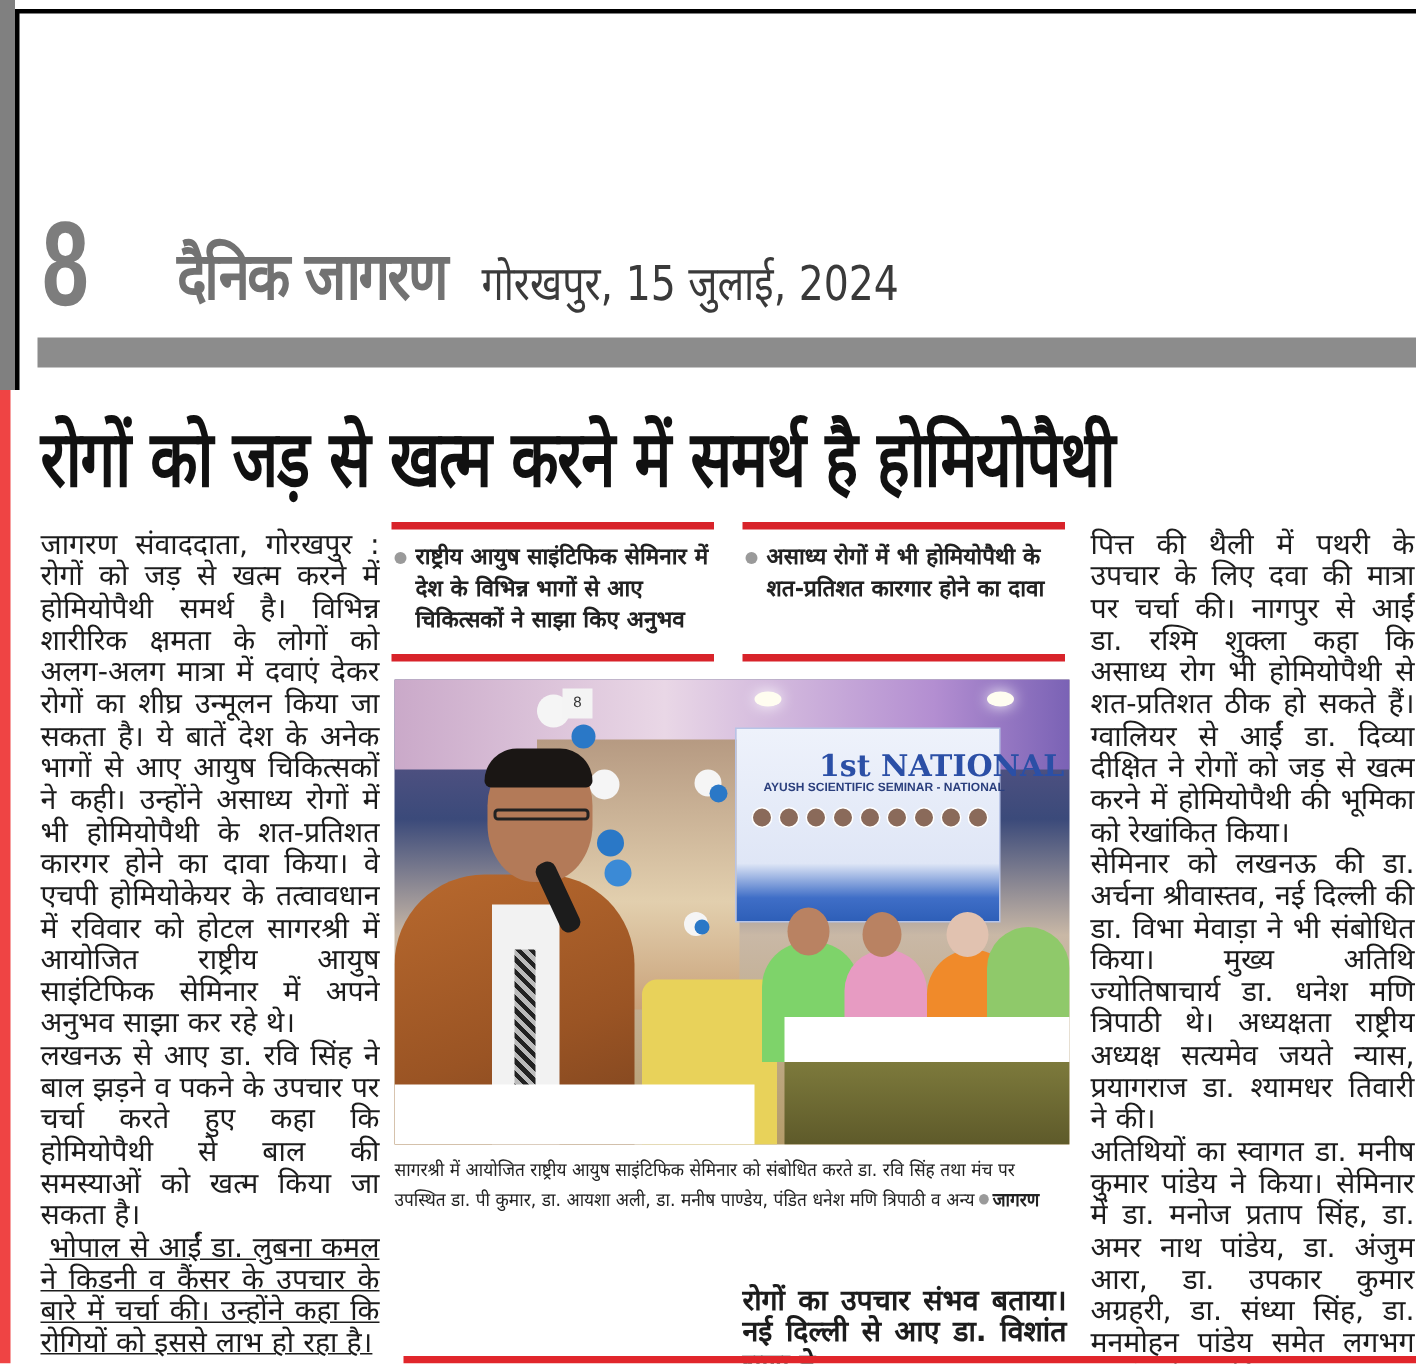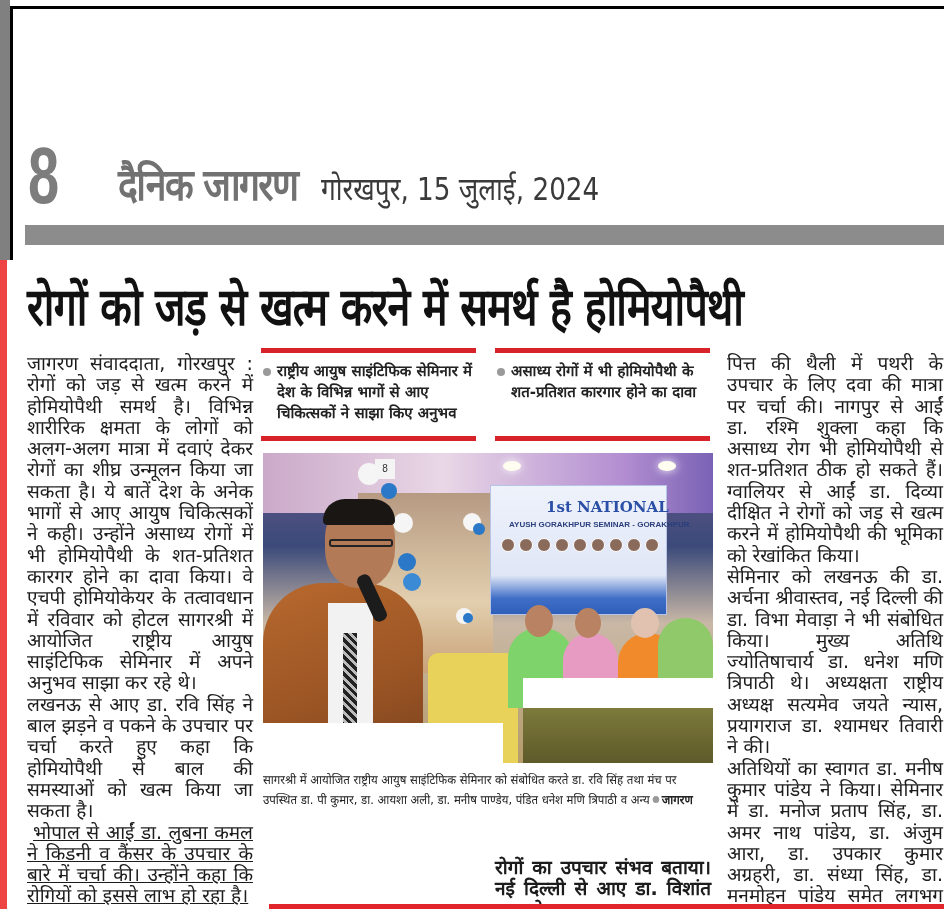--- a/index.html
+++ b/index.html
@@ -31,21 +31,21 @@
     .blurb-1 { left: 254px; }
     .blurb-2 { left: 488px; }
     .red-rule { height: 5px; background: #d8232a; }
     .blurb-text { display: flex; padding: 8px 0 6px 2px; font-family: "DejaVu Sans", sans-serif; font-weight: bold; font-size: 15px; line-height: 21px; color: #222; min-height: 83px; }
     .bullet { width: 8px; height: 8px; border-radius: 50%; background: #9a9a9a; margin: 7px 6px 0 0; flex: 0 0 8px; }
 
     .photo { position: absolute; left: 256px; top: 193px; width: 450px; height: 310px; overflow: hidden; background: linear-gradient(180deg, #6c5a8a 0%, #3b4a7a 30%, #c9b8a6 55%, #b59c6a 100%); }
     .photo .ceiling { position: absolute; left: 0; top: 0; width: 100%; height: 60px; background: linear-gradient(90deg, #caa9c9, #e9d7e6 40%, #b38ed1 80%, #7a62b5); }
     .photo .light { position: absolute; top: 8px; width: 18px; height: 10px; border-radius: 50%; background: #fffdf0; box-shadow: 0 0 10px #fff; }
     .photo .banner { position: absolute; left: 227px; top: 32px; width: 177px; height: 130px; background: linear-gradient(180deg, #eef2fb 0%, #dfe6f6 70%, #3f6ec7 88%, #2e5fb8 100%); border: 1px solid #b8c4e6; }
-    .photo .banner-title { position: absolute; left: 55px; top: 12px; font-family: "DejaVu Serif", serif; font-weight: bold; font-size: 15px; color: #2b4fa6; white-space: nowrap; }
+    .photo .banner-title { position: absolute; left: 55px; top: 12px; font-family: "DejaVu Serif", serif; font-weight: bold; font-size: 20px; color: #2b4fa6; white-space: nowrap; }
     .photo .banner-sub { position: absolute; left: 18px; top: 34px; font-family: "Liberation Sans", sans-serif; font-weight: bold; font-size: 8px; color: #2b3f7d; white-space: nowrap; }
     .photo .face-row { position: absolute; left: 10px; top: 52px; display: flex; gap: 4px; }
     .photo .face { width: 14px; height: 14px; border-radius: 50%; background: #8a6a5a; border: 1px solid #fff; }
     .photo .wall { position: absolute; left: 95px; top: 40px; width: 135px; height: 180px; background: linear-gradient(180deg, #b69a82, #e2cfae 60%, #c9a27a); }
     .photo .balloon { position: absolute; border-radius: 50%; }
     .photo .speaker-body { position: absolute; left: 0; top: 130px; width: 160px; height: 180px; background: linear-gradient(160deg, #b8692e, #9a5424 60%, #7b431f); border-radius: 60px 60px 0 0; }
     .photo .speaker-shirt { position: absolute; left: 65px; top: 150px; width: 45px; height: 160px; background: #f2f2f2; }
     .photo .speaker-tie { position: absolute; left: 80px; top: 180px; width: 14px; height: 110px; background: repeating-linear-gradient(45deg, #222 0 3px, #bbb 3px 6px); }
     .photo .speaker-head { position: absolute; left: 62px; top: 50px; width: 70px; height: 85px; border-radius: 40% 40% 45% 45%; background: #b37a58; }
     .photo .speaker-hair { position: absolute; left: 60px; top: 46px; width: 72px; height: 26px; border-radius: 40px 40px 8px 8px; background: #1a1614; }
@@ -104,21 +104,21 @@
     <div class="red-rule"></div>
   </div>
 
   <div class="photo">
     <div class="ceiling"></div>
     <div class="light" style="left:240px"></div>
     <div class="light" style="left:395px"></div>
     <div class="wall"></div>
     <div class="banner">
       <div class="banner-title">1st NATIONAL</div>
-      <div class="banner-sub">AYUSH GORAKHPUR SEMINAR - GORAKHPUR</div>
+      <div class="banner-sub">AYUSH SCIENTIFIC SEMINAR - NATIONAL</div>
       <div class="face-row">
         <div class="face"></div>
           <div class="face"></div>
           <div class="face"></div>
           <div class="face"></div>
           <div class="face"></div>
           <div class="face"></div>
           <div class="face"></div>
           <div class="face"></div>
           <div class="face"></div>

